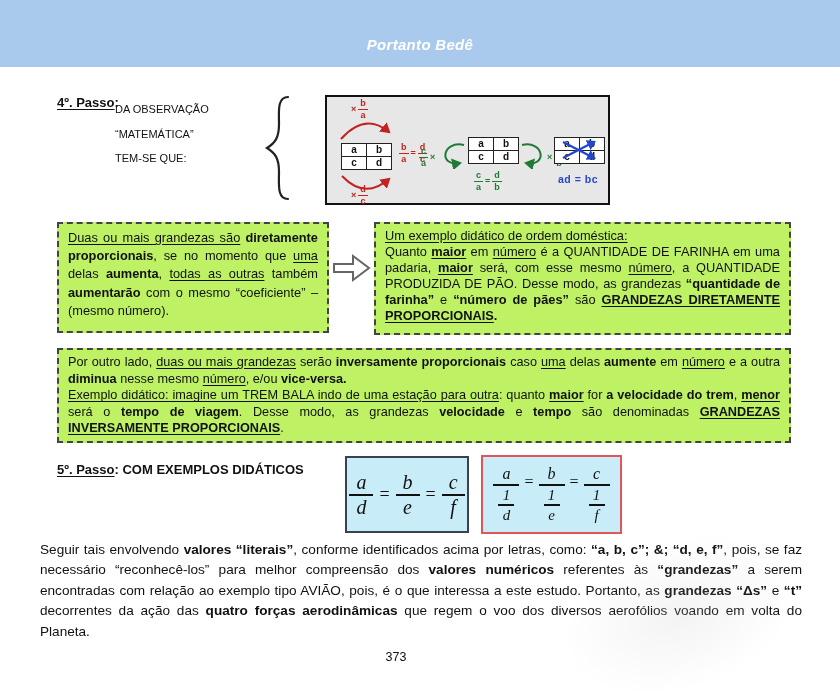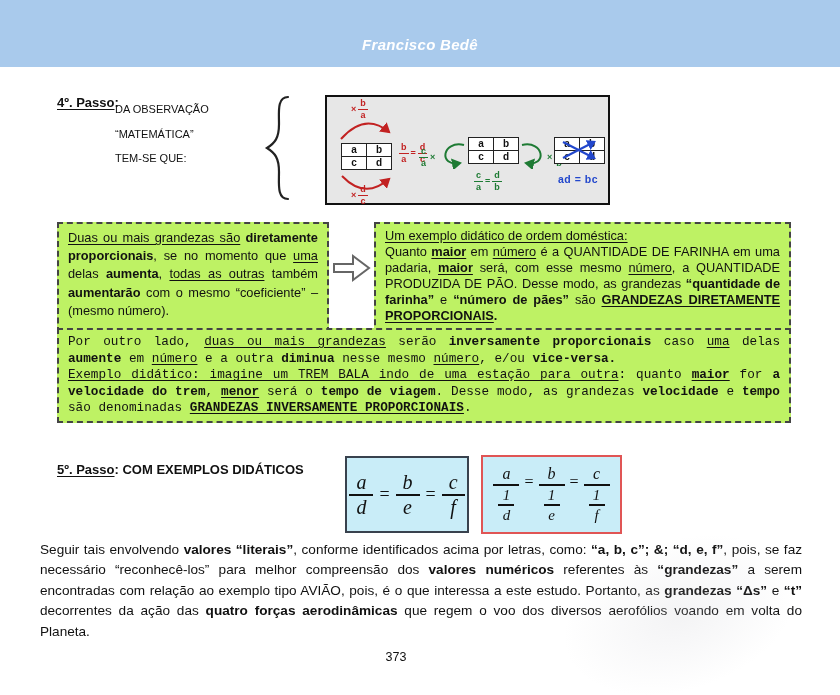--- a/index.html
+++ b/index.html
@@ -35,22 +35,22 @@
   .frac-s .den{padding-top:1px;}
   .blue-eq{position:absolute;font-size:10.5px;font-weight:bold;letter-spacing:.5px;}
 
   
   .dashed-box{border:2px dashed #444;background:#bef264;box-sizing:border-box;
       text-align:justify;}
   .box-direct{left:57px;top:222px;width:272px;height:111px;padding:5px 9px;
       font-size:12.8px;line-height:18.2px;}
   .box-example{left:374px;top:222px;width:417px;height:113px;padding:4px 9px;
       font-size:12.8px;line-height:15.9px;}
-  .box-inverse{left:57px;top:328px;width:734px;height:95px;padding:4px 9px;
-      font-size:12.7px;line-height:16.6px;font-family:Liberation Mono, monospace;}
+  .box-inverse{left:57px;top:348px;width:734px;height:95px;padding:4px 9px;
+      font-size:12.7px;line-height:16.6px;}
 
   .step5-label{left:57px;top:462px;font-size:13px;font-weight:bold;text-align:center;}
 
   
   .formula-box{box-sizing:border-box;background:#c9edf8;display:flex;align-items:center;
       justify-content:center;font-family:"Liberation Serif",serif;font-style:italic;}
   .fbox1{left:345px;top:456px;width:124px;height:77px;border:2px solid #39424e;gap:6px;}
   .fbox2{left:481px;top:455px;width:141px;height:79px;border:2px solid #e05555;gap:5px;}
   .frac-lg{display:inline-flex;flex-direction:column;align-items:center;font-size:20px;line-height:1.05;}
   .frac-lg .num{border-bottom:2px solid #111;padding:0 7px 1px;}
@@ -68,21 +68,21 @@
 
   .watermark{left:560px;top:540px;width:240px;height:150px;border-radius:50%;
       background:radial-gradient(closest-side,rgba(190,190,198,.18),rgba(255,255,255,0));
       transform:rotate(-18deg);}
   svg{display:block;}
 </style>
 </head>
 <body>
 
 <div class="abs header"></div>
-<div class="abs header-title">Francisco Bedê</div>
+<div class="abs header-title">Portanto Bedê</div>
 
 <div class="abs step4-label"><span class="u">4º. Passo</span><span>:</span></div>
 
 <div class="abs step4-lines">
   <div>DA OBSERVAÇÃO</div>
   <div>“MATEMÁTICA”</div>
   <div>TEM-SE QUE:</div>
 </div>
 
 <div class="abs brace">

